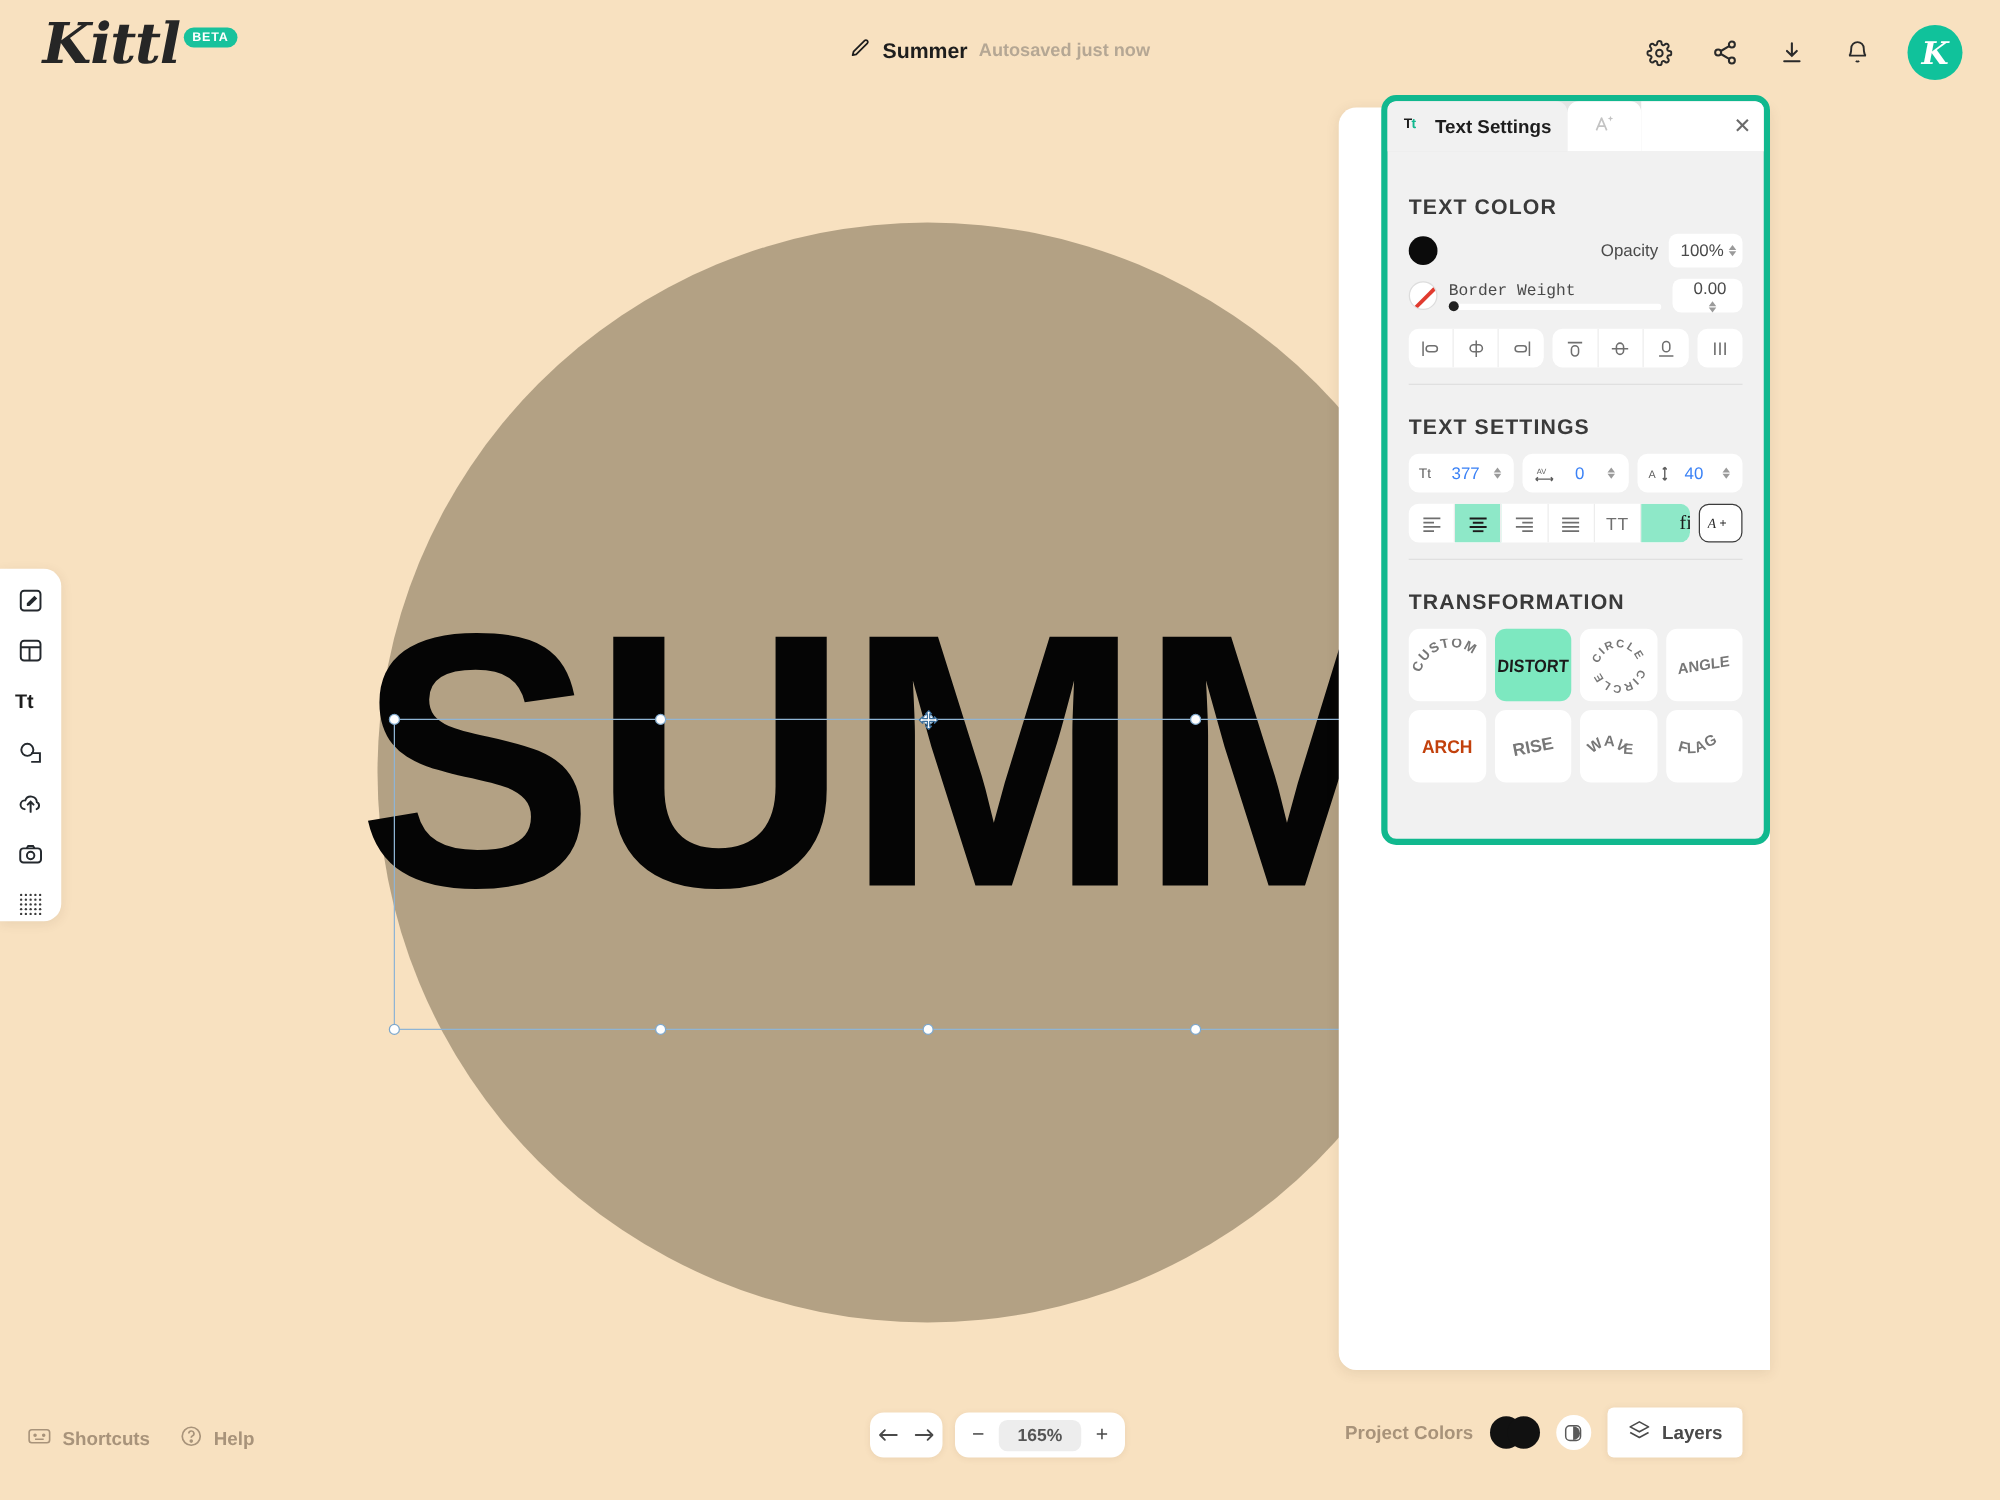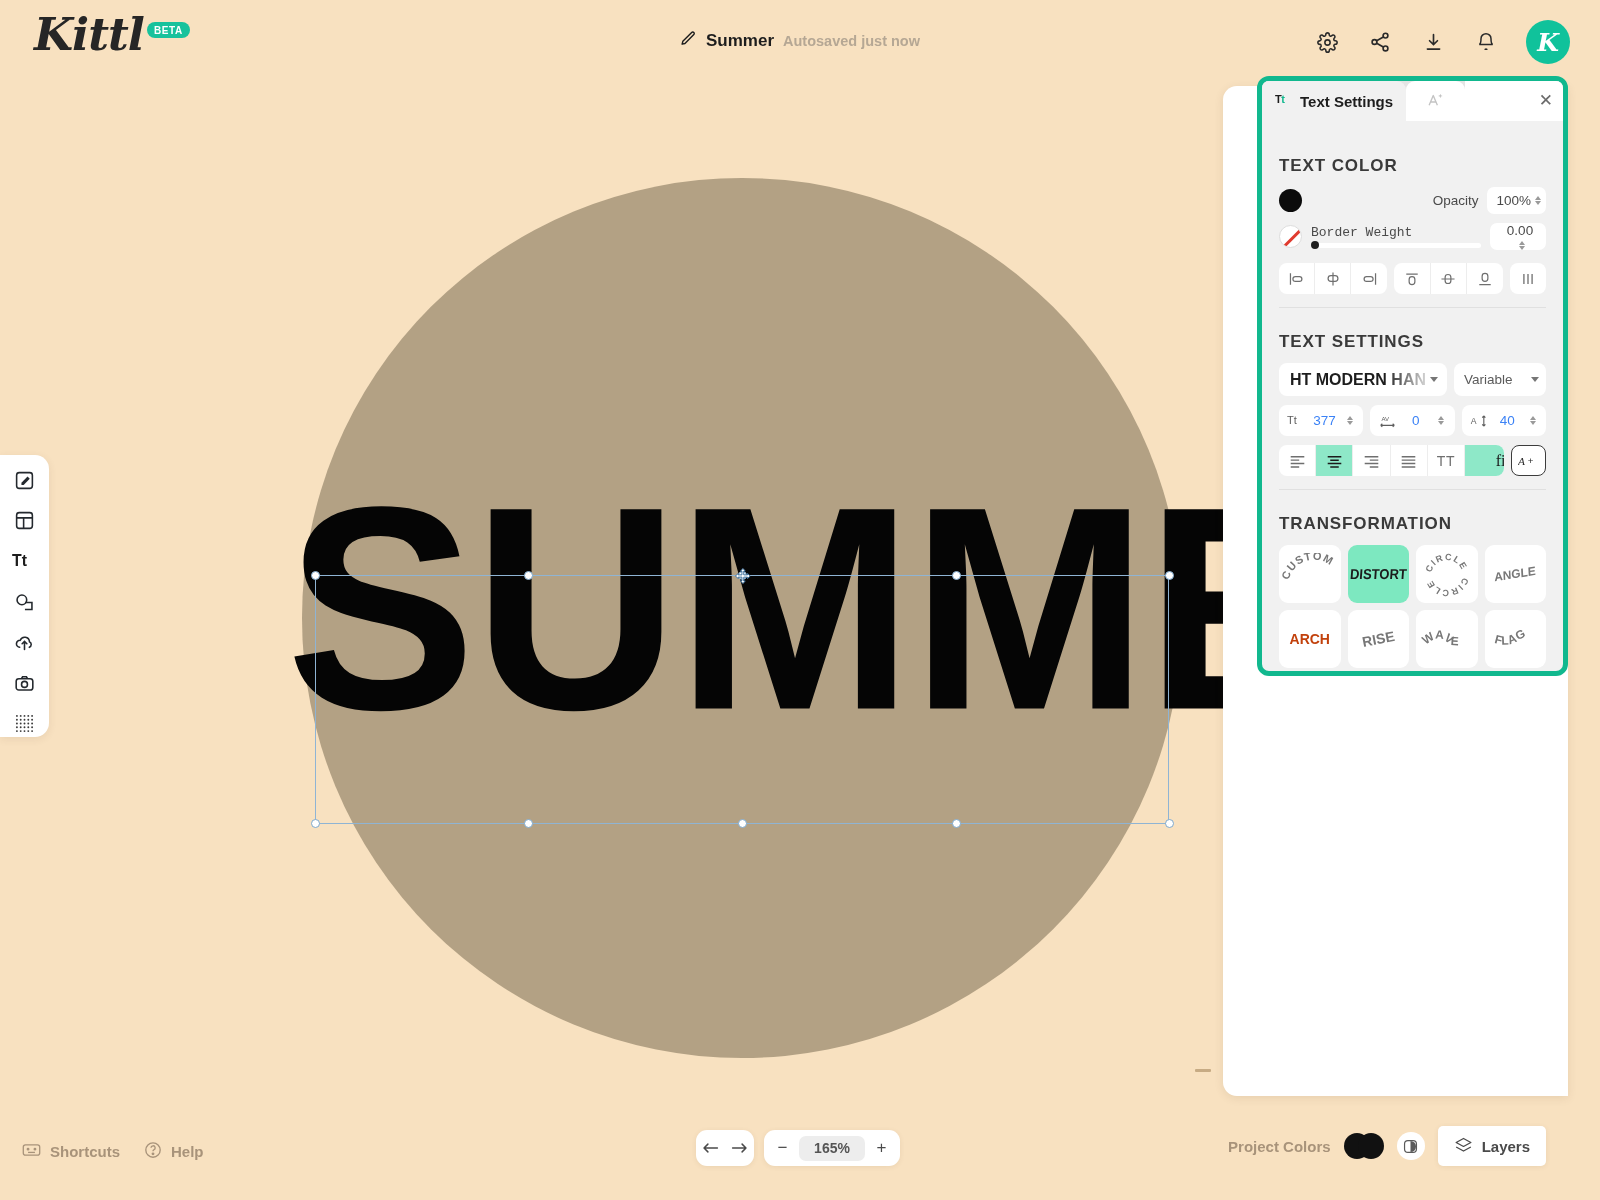--- a/index.html
+++ b/index.html
@@ -2,21 +2,21 @@
 <html><head>
 <meta charset="utf-8">
 <style>
   * { box-sizing: border-box; margin: 0; padding: 0; }
   html, body {
     width: 1600px; height: 1200px;
     overflow: hidden;
     font-family: "Liberation Sans", sans-serif;
     background: #F8E1C0;
   }
-  #app { position: relative; width: 1568px; height: 1200px; background: #F8E1C0; }
+  #app { position: relative; width: 1416px; height: 1200px; background: #F8E1C0; }
 
   
   .topbar { position: absolute; top: 0; left: 0; width: 1600px; height: 84px; }
   .logo-wrap { position: absolute; left: 34px; top: 12px; display: flex; align-items: flex-start; }
   .logo-text {
     font-family: "DejaVu Serif", serif;
     font-style: italic; font-weight: 700;
     font-size: 45px; color: #262626; letter-spacing: -1px;
     line-height: 1;
   }
@@ -488,30 +488,20 @@
               <path d="M6 3v12M11 3v12M16 3v12"></path>
             </svg>
           </span>
         </div>
       </div>
 
       <div class="divider"></div>
 
       <div class="sec-label">TEXT SETTINGS</div>
 
-      <div class="row mb10">
-        <div class="font-select">
-          <span class="font-name">HT MODERN HAN</span>
-          <span class="caret"></span>
-        </div>
-        <div class="variant-select">
-          <span>Variable</span>
-          <span class="caret"></span>
-        </div>
-      </div>
 
       <div class="row mb10" style="gap:7px;">
         <div class="metric-box" style="flex:1;">
           <span class="metric-ico">
             <svg width="19" height="15" viewBox="0 0 24 18">
               <text x="0" y="14" font-family="Liberation Sans, sans-serif" font-size="14" fill="#5e5e5e">Tt</text>
             </svg>
           </span>
           <span class="metric-val">377</span>
           <span class="spin">

